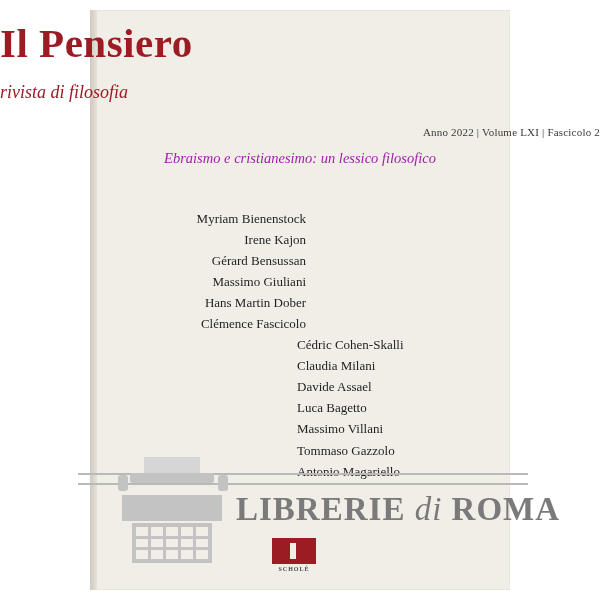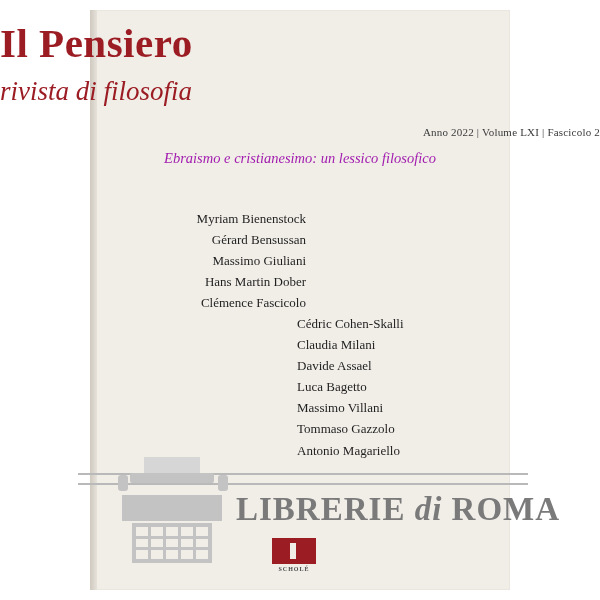--- a/index.html
+++ b/index.html
@@ -49,23 +49,23 @@
     font-family: "Liberation Serif", serif;
     font-size: 41px;
     font-weight: 700;
     color: #9b1c23;
     letter-spacing: 0.5px;
     line-height: 1.05;
   }
   .title-sub {
     font-family: "Liberation Serif", serif;
     font-style: italic;
-    font-size: 27px;
+    font-size: 18px;
     color: #9b1c23;
-    margin-top: 12px;
+    margin-top: 18px;
     line-height: 1.1;
   }
   .issue-line {
     position: absolute;
     left: 0;
     right: 0;
     top: 126px;
     text-align: right;
     font-size: 11px;
     color: #3a3a3a;
@@ -188,21 +188,21 @@
     top: 26px;
     font-family: "Liberation Serif", serif;
     font-size: 33px;
     font-weight: 700;
     color: #7a7a7a;
     letter-spacing: 1px;
     white-space: nowrap;
   }
   .wm-text .it {
     font-style: italic;
-    font-weight: 700;
+    font-weight: 400;
   }
   
   .publisher {
     position: absolute;
     left: 272px;
     bottom: 28px;
     width: 44px;
     text-align: center;
   }
   .pub-mark {
@@ -240,20 +240,21 @@
     <div class="title-main">Il Pensiero</div>
     <div class="title-sub">rivista di filosofia</div>
   </div>
 
   <div class="issue-line">Anno 2022 | Volume LXI | Fascicolo 2</div>
   <div class="theme-line">Ebraismo e cristianesimo: un lessico filosofico</div>
 
   <div class="authors">
     <div class="authors-col right-aligned">
       <span class="author">Myriam Bienenstock</span>
+      <span class="author">Irene Kajon</span>
       <span class="author">Gérard Bensussan</span>
       <span class="author">Massimo Giuliani</span>
       <span class="author">Hans Martin Dober</span>
       <span class="author">Clémence Fascicolo</span>
     </div>
     <div class="authors-col left-aligned">
       <span class="author">Cédric Cohen-Skalli</span>
       <span class="author">Claudia Milani</span>
       <span class="author">Davide Assael</span>
       <span class="author">Luca Bagetto</span>

